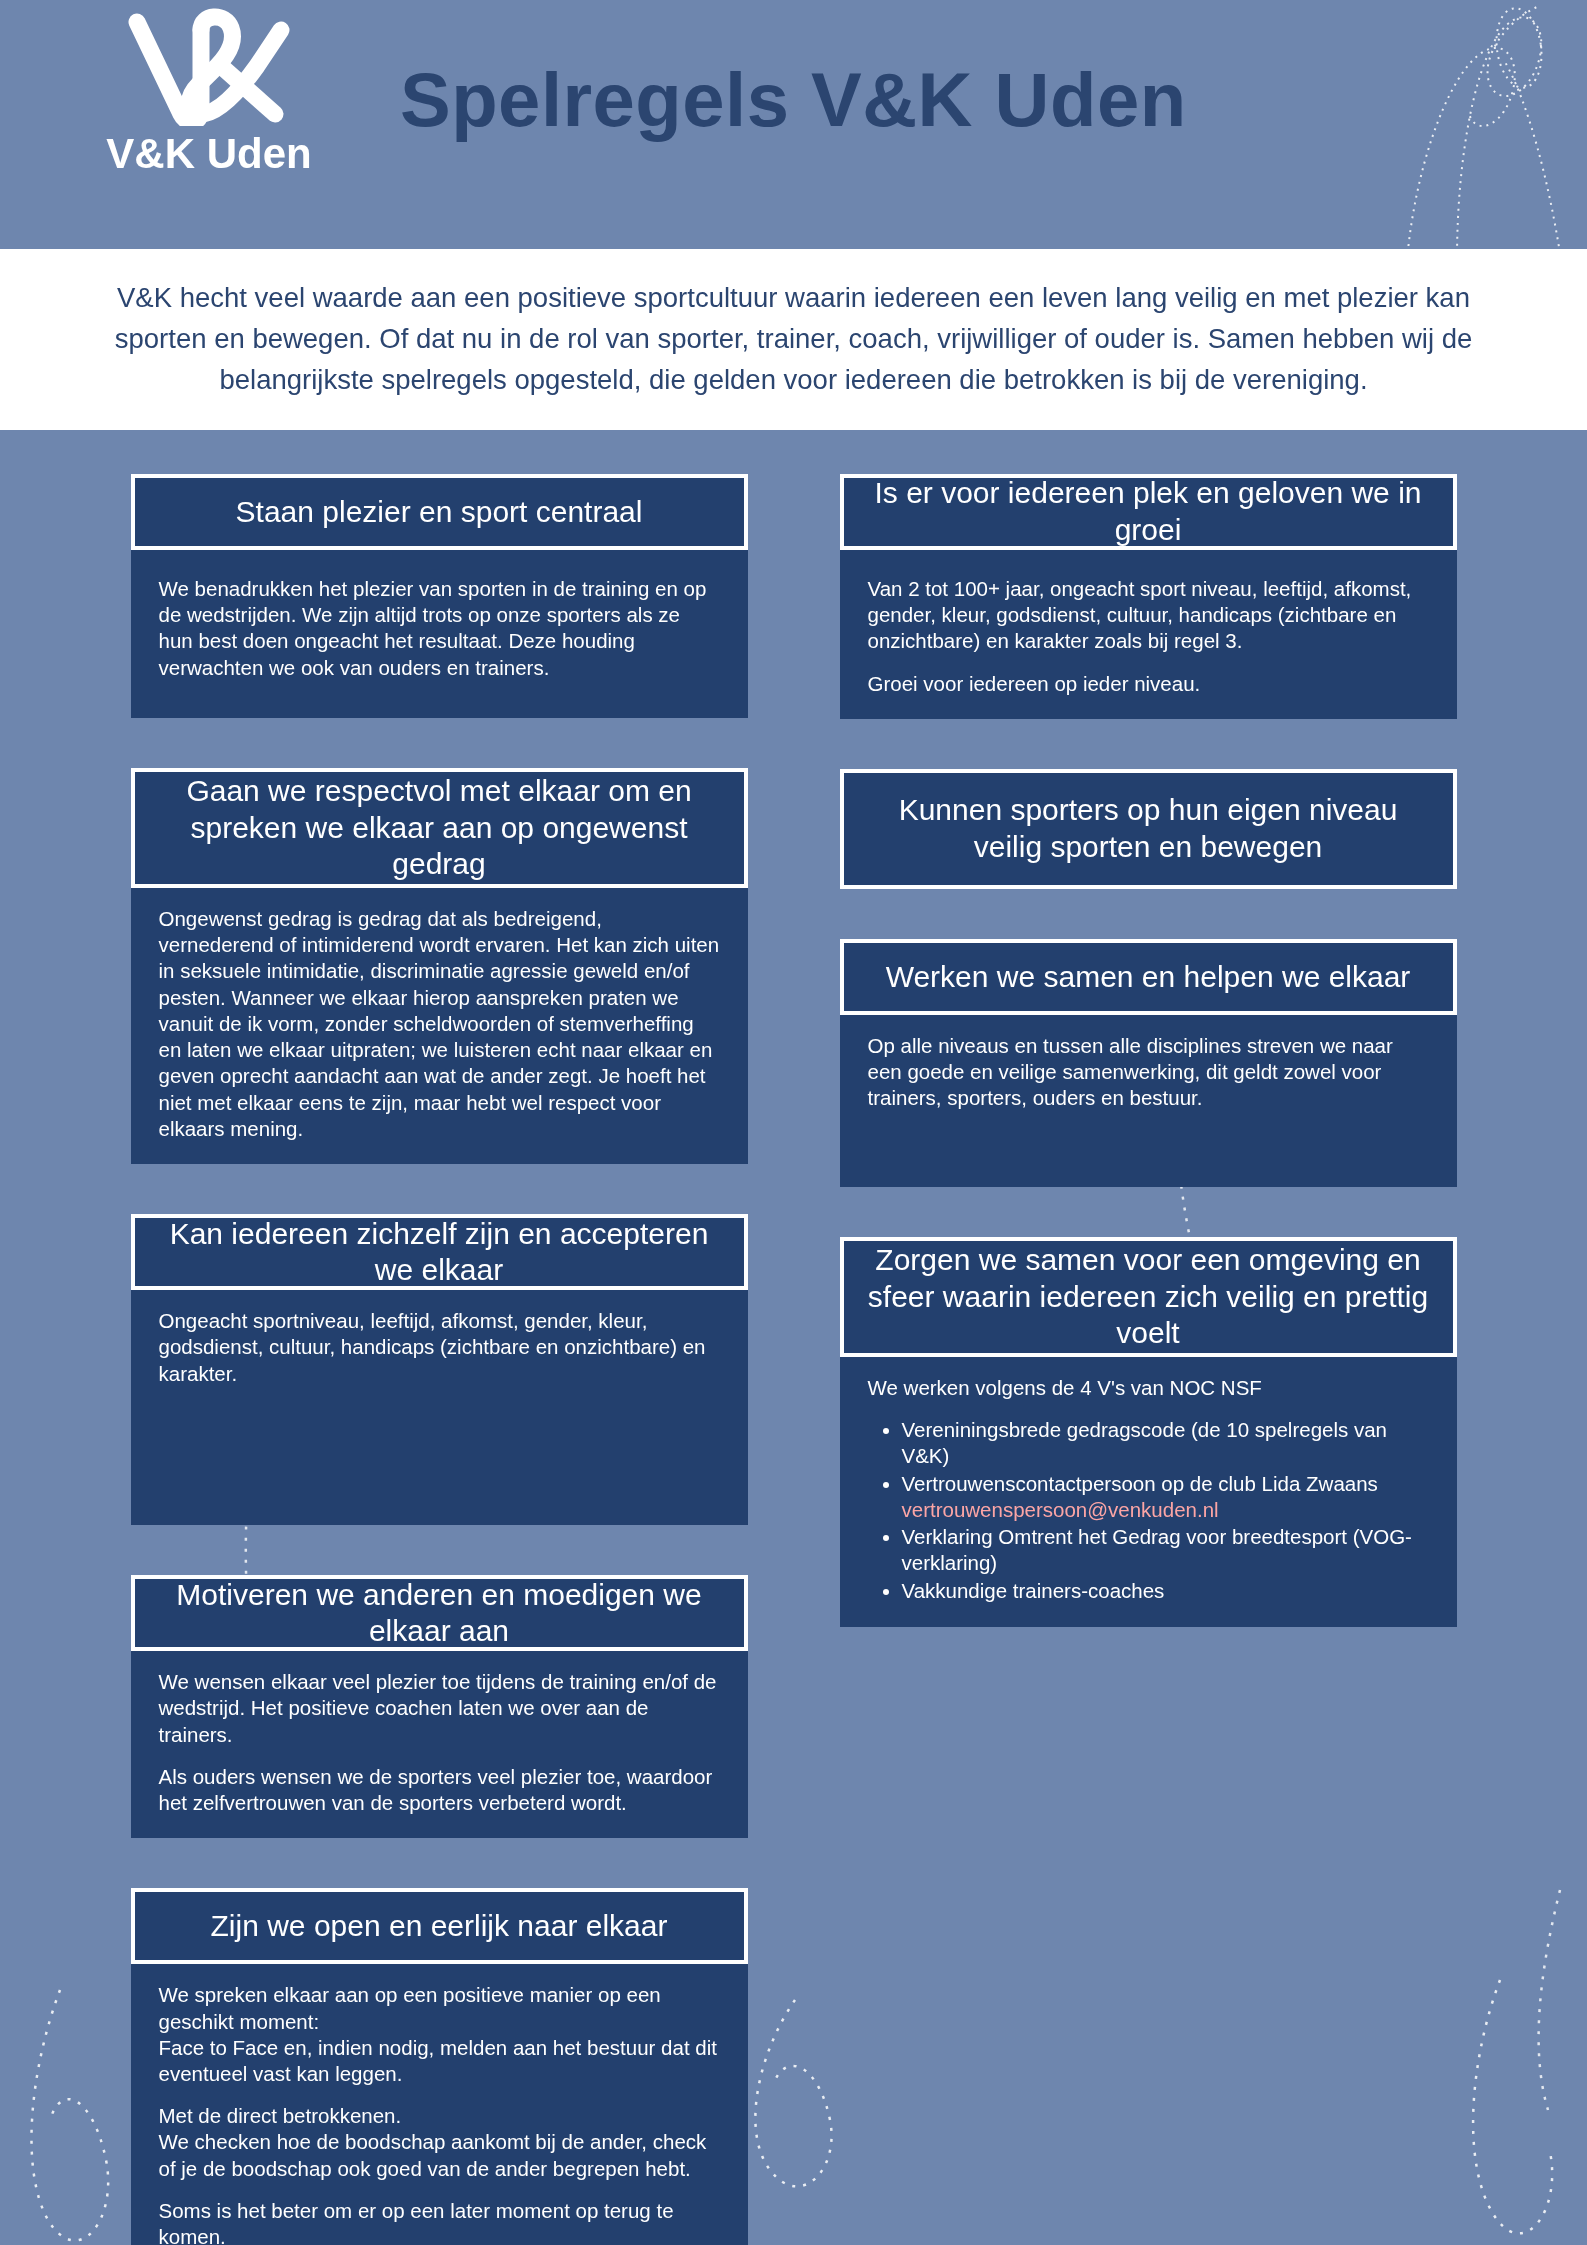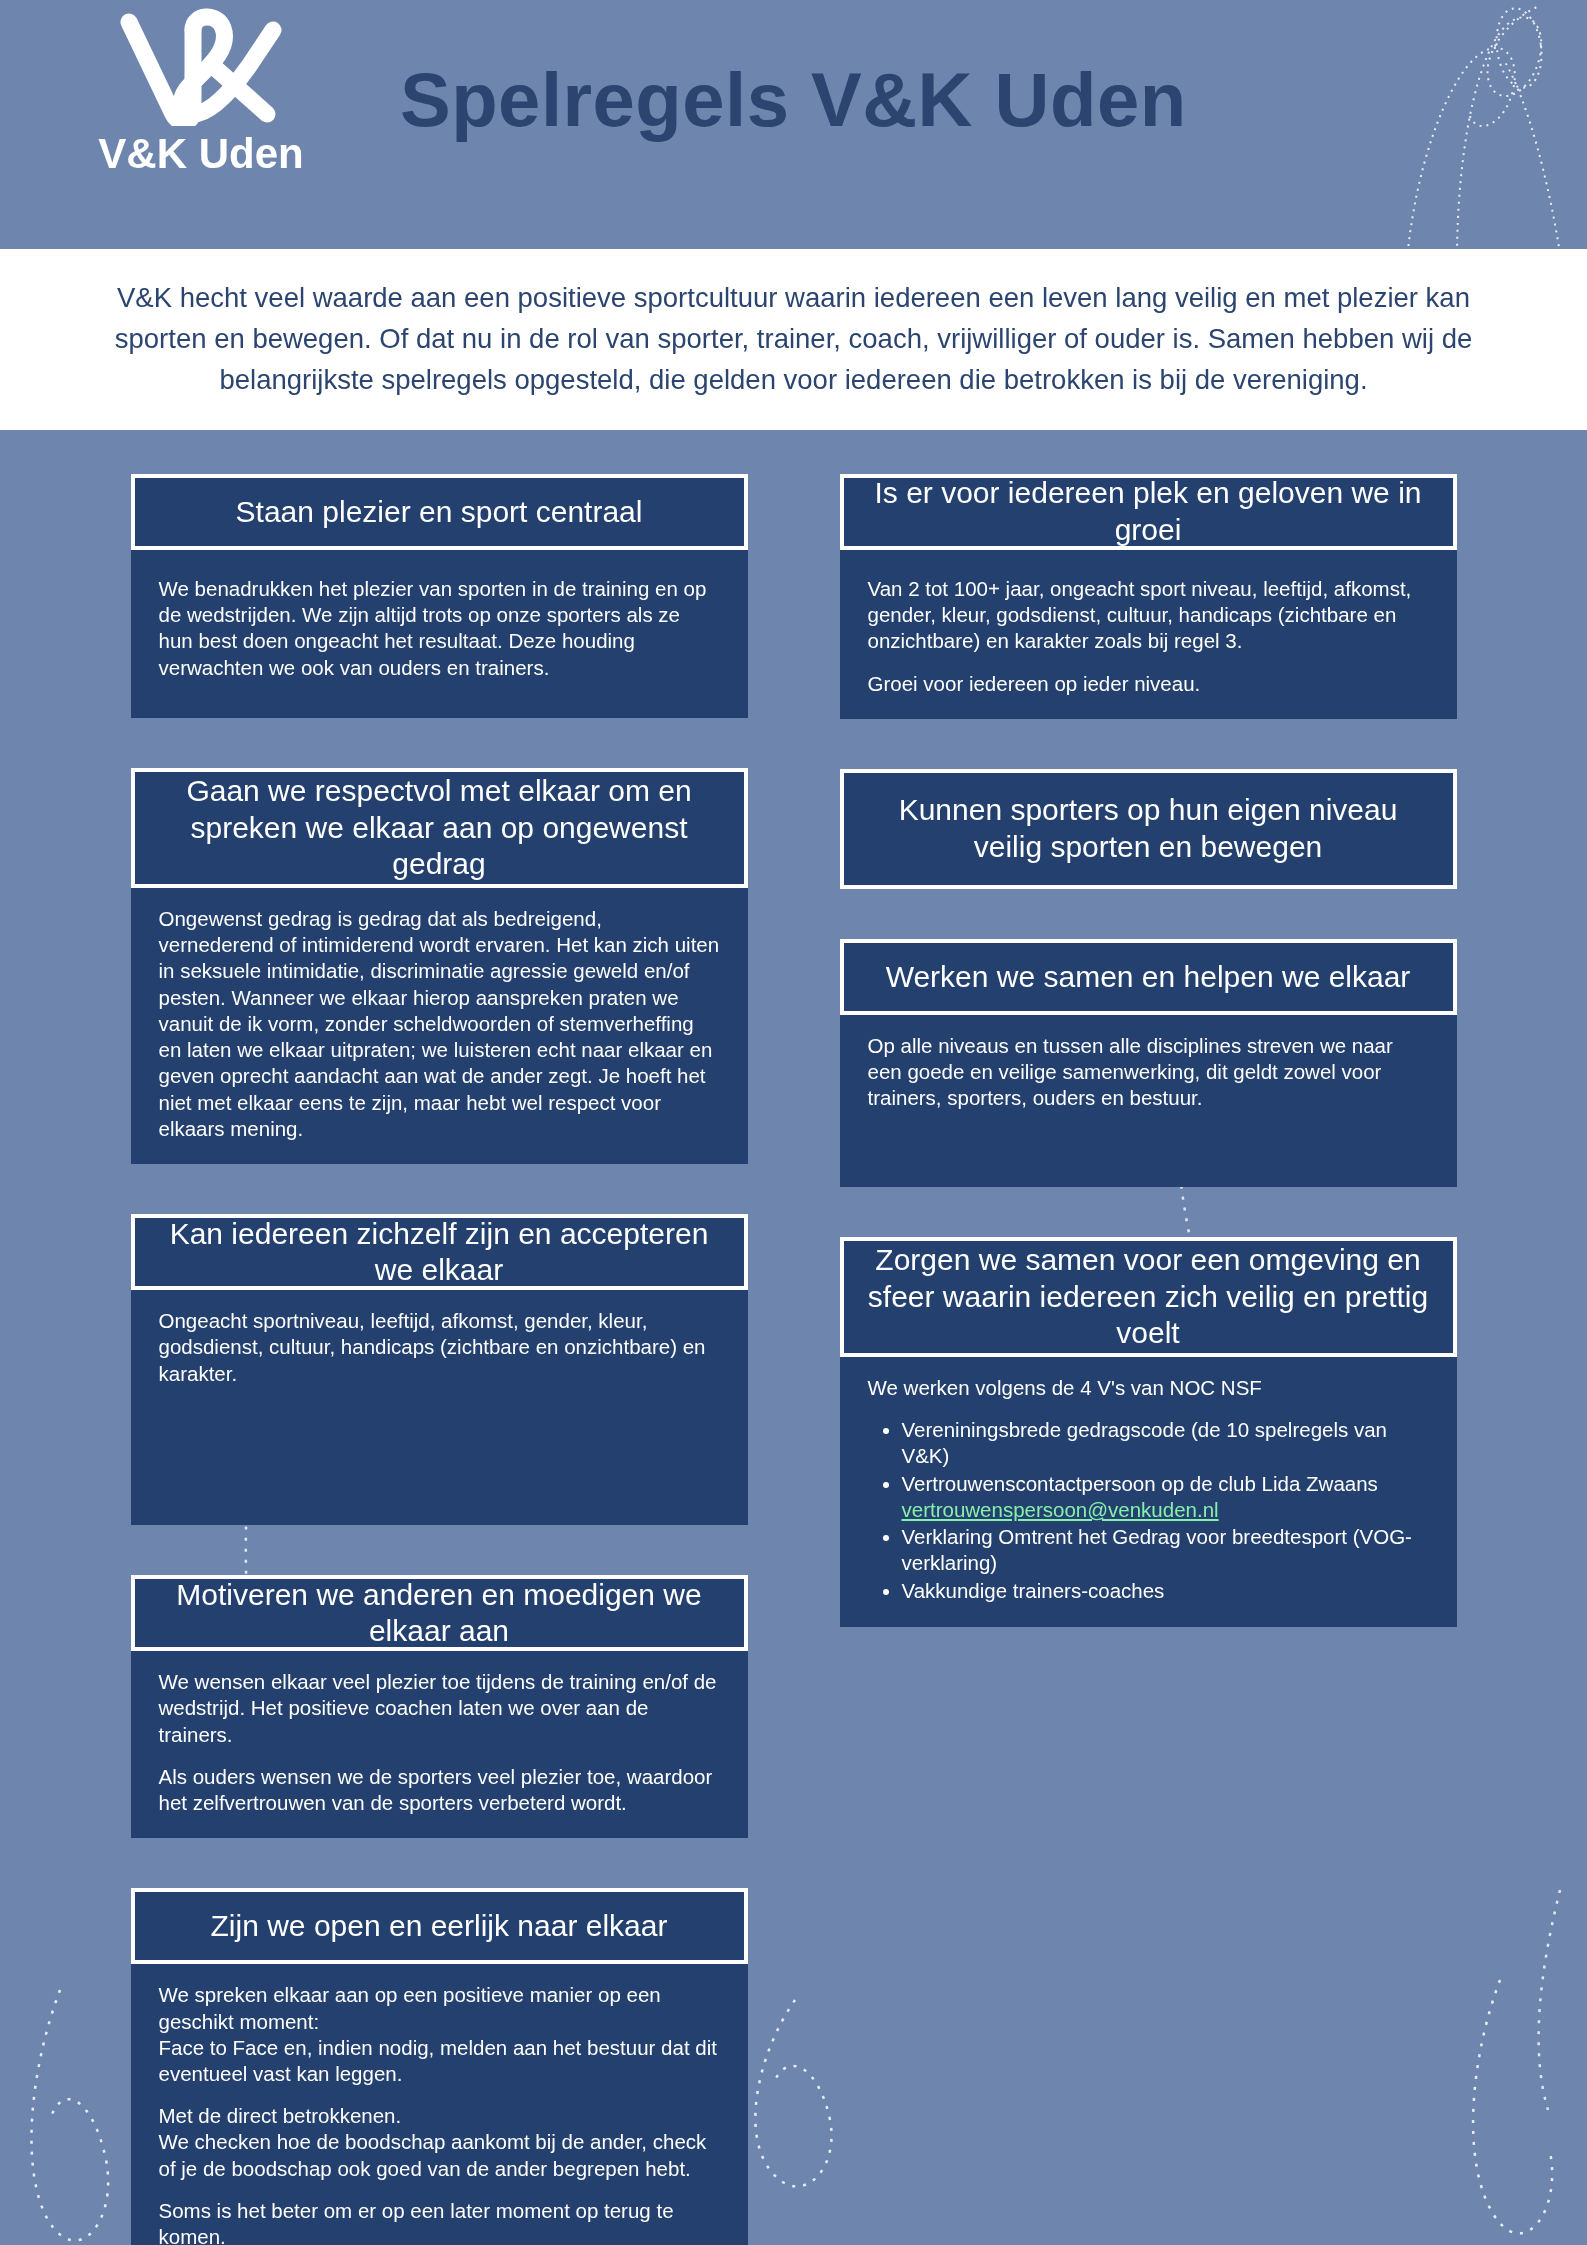--- a/index.html
+++ b/index.html
@@ -30,21 +30,21 @@
   .header-deco {
     position: absolute;
     top: -10px;
     right: 10px;
     width: 420px;
     height: 270px;
     pointer-events: none;
   }
   .logo-block {
     position: absolute;
-    left: 86px;
+    left: 94px;
     top: 8px;
     width: 230px;
     text-align: center;
     color: #ffffff;
   }
   .logo-mark {
     width: 200px;
     height: 118px;
     margin: 0 auto;
   }
@@ -155,22 +155,21 @@
   }
   .card-body ul {
     margin: 14px 0 0 0;
     padding-left: 34px;
   }
   .card-body li {
     margin: 0 0 1px 0;
     line-height: 1.28;
   }
   .maillink {
-    text-decoration: underline;
-    color: #86efac;
+    color: #fca5a5;
   }
 
   
   .h-76  { height: 76px; }
   .h-120 { height: 120px; }
 
   .b-160 { min-height: 160px; margin-top: 8px; }
   .b-172 { min-height: 172px; }
   .b-186 { min-height: 186px; }
   .b-235 { min-height: 235px; }

